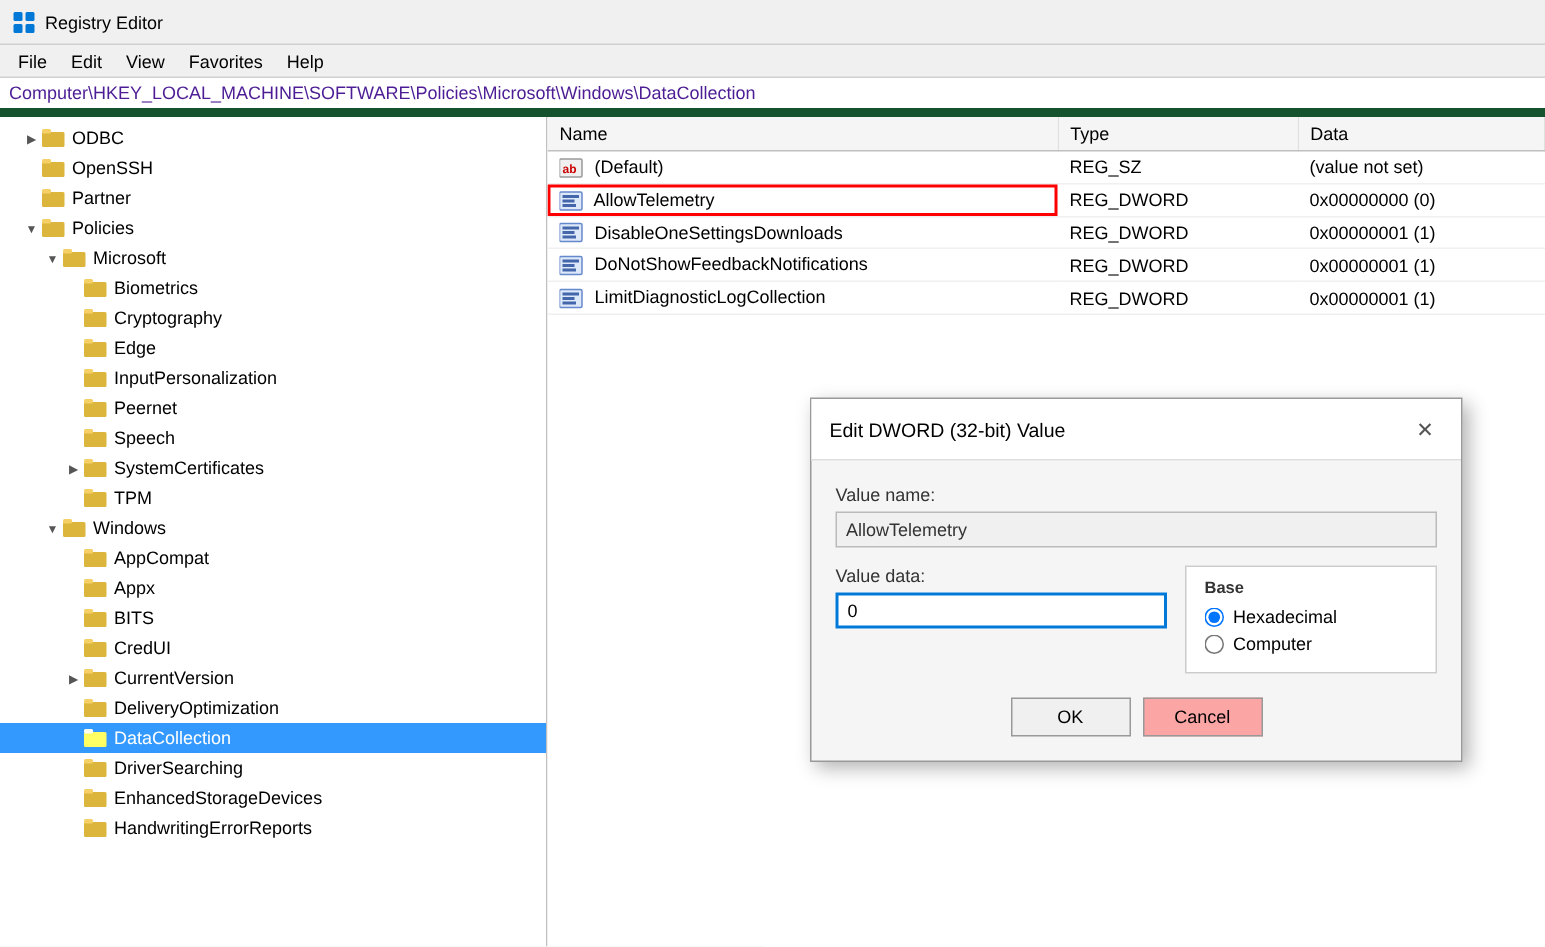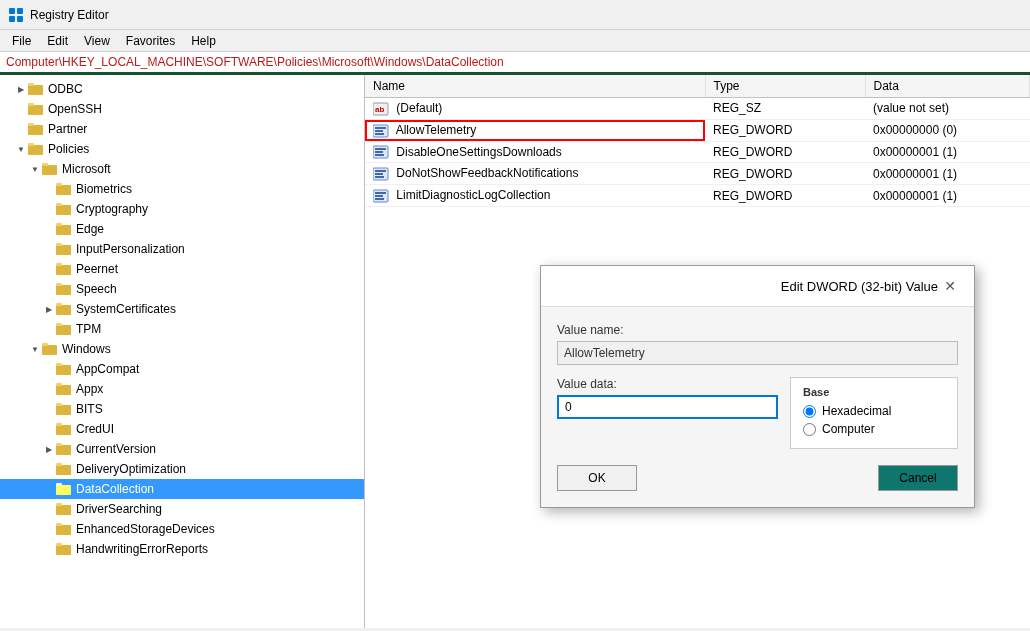--- a/index.html
+++ b/index.html
@@ -15,22 +15,22 @@
 
     
     .menu-bar {
       display: flex; background: #f0f0f0; height: 22px; align-items: center;
       padding: 0 4px; border-bottom: 1px solid #d0d0d0;
     }
     .menu-item { padding: 2px 8px; cursor: pointer; font-size: 12px; }
 
     
     .address-bar {
-      background: white; border-bottom: 3px solid #14532d;
-      padding: 3px 6px; font-size: 12px; color: #b91c1c;
+      background: white; border-bottom: 6px solid #14532d;
+      padding: 3px 6px; font-size: 12px; color: #4c1d95;
     }
 
     
     .main-layout { display: flex; height: calc(631px - 78px); overflow: hidden; }
 
     
     .tree-pane {
       width: 365px; min-width: 365px; background: white;
       border-right: 1px solid #c0c0c0; overflow-y: auto; overflow-x: auto;
       padding: 4px 0;
@@ -87,21 +87,21 @@
     }
     .dialog {
       position: absolute; top: 265px; left: 540px;
       width: 435px; background: #f5f5f5;
       border: 1px solid #999; box-shadow: 4px 4px 12px rgba(0,0,0,0.3);
       pointer-events: all;
     }
     .dialog-titlebar {
       background: #fff; display: flex; align-items: center;
       padding: 8px 12px; border-bottom: 1px solid #ddd;
-      font-size: 13px; font-weight: 400; justify-content: flex-end;
+      font-size: 13px; font-weight: 400; justify-content: space-between;
     }
     .dialog-close {
       width: 24px; height: 24px; display: flex; align-items: center;
       justify-content: center; cursor: pointer; font-size: 14px; color: #555;
     }
     .dialog-body { padding: 16px; }
     .dialog-label { font-size: 12px; margin-bottom: 4px; color: #333; }
     .dialog-field-readonly {
       width: 100%; height: 24px; background: #f0f0f0; border: 1px solid #bbb;
       padding: 2px 6px; font-size: 12px; color: #333; margin-bottom: 12px;
@@ -111,23 +111,23 @@
     .dialog-value-section { flex: 1; }
     .dialog-base-section { width: 168px; }
     .dialog-input {
       width: 100%; height: 24px; background: white; border: 2px solid #0078d7;
       padding: 2px 6px; font-size: 12px; outline: none;
     }
     .base-group { border: 1px solid #ccc; padding: 8px 12px; background: white; }
     .base-group-label { font-size: 11px; font-weight: 600; margin-bottom: 6px; color: #333; }
     .radio-option { display: flex; align-items: center; margin-bottom: 4px; font-size: 12px; }
     .radio-option input { margin-right: 6px; }
-    .dialog-buttons { display: flex; justify-content: space-between; gap: 8px; }
+    .dialog-buttons { display: flex; justify-content: center; gap: 8px; }
     .dialog-btn {
-      min-width: 80px; height: 26px; background: #0f766e;
+      min-width: 80px; height: 26px; background: #fca5a5;
       border: 1px solid #999; cursor: pointer; font-size: 12px;
       padding: 0 12px;
     }
     .dialog-btn.default { background: #f0f0f0; }
 
     
     .indent-1 { padding-left: 14px; }
     .indent-2 { padding-left: 28px; }
     .indent-3 { padding-left: 42px; }
   </style>

